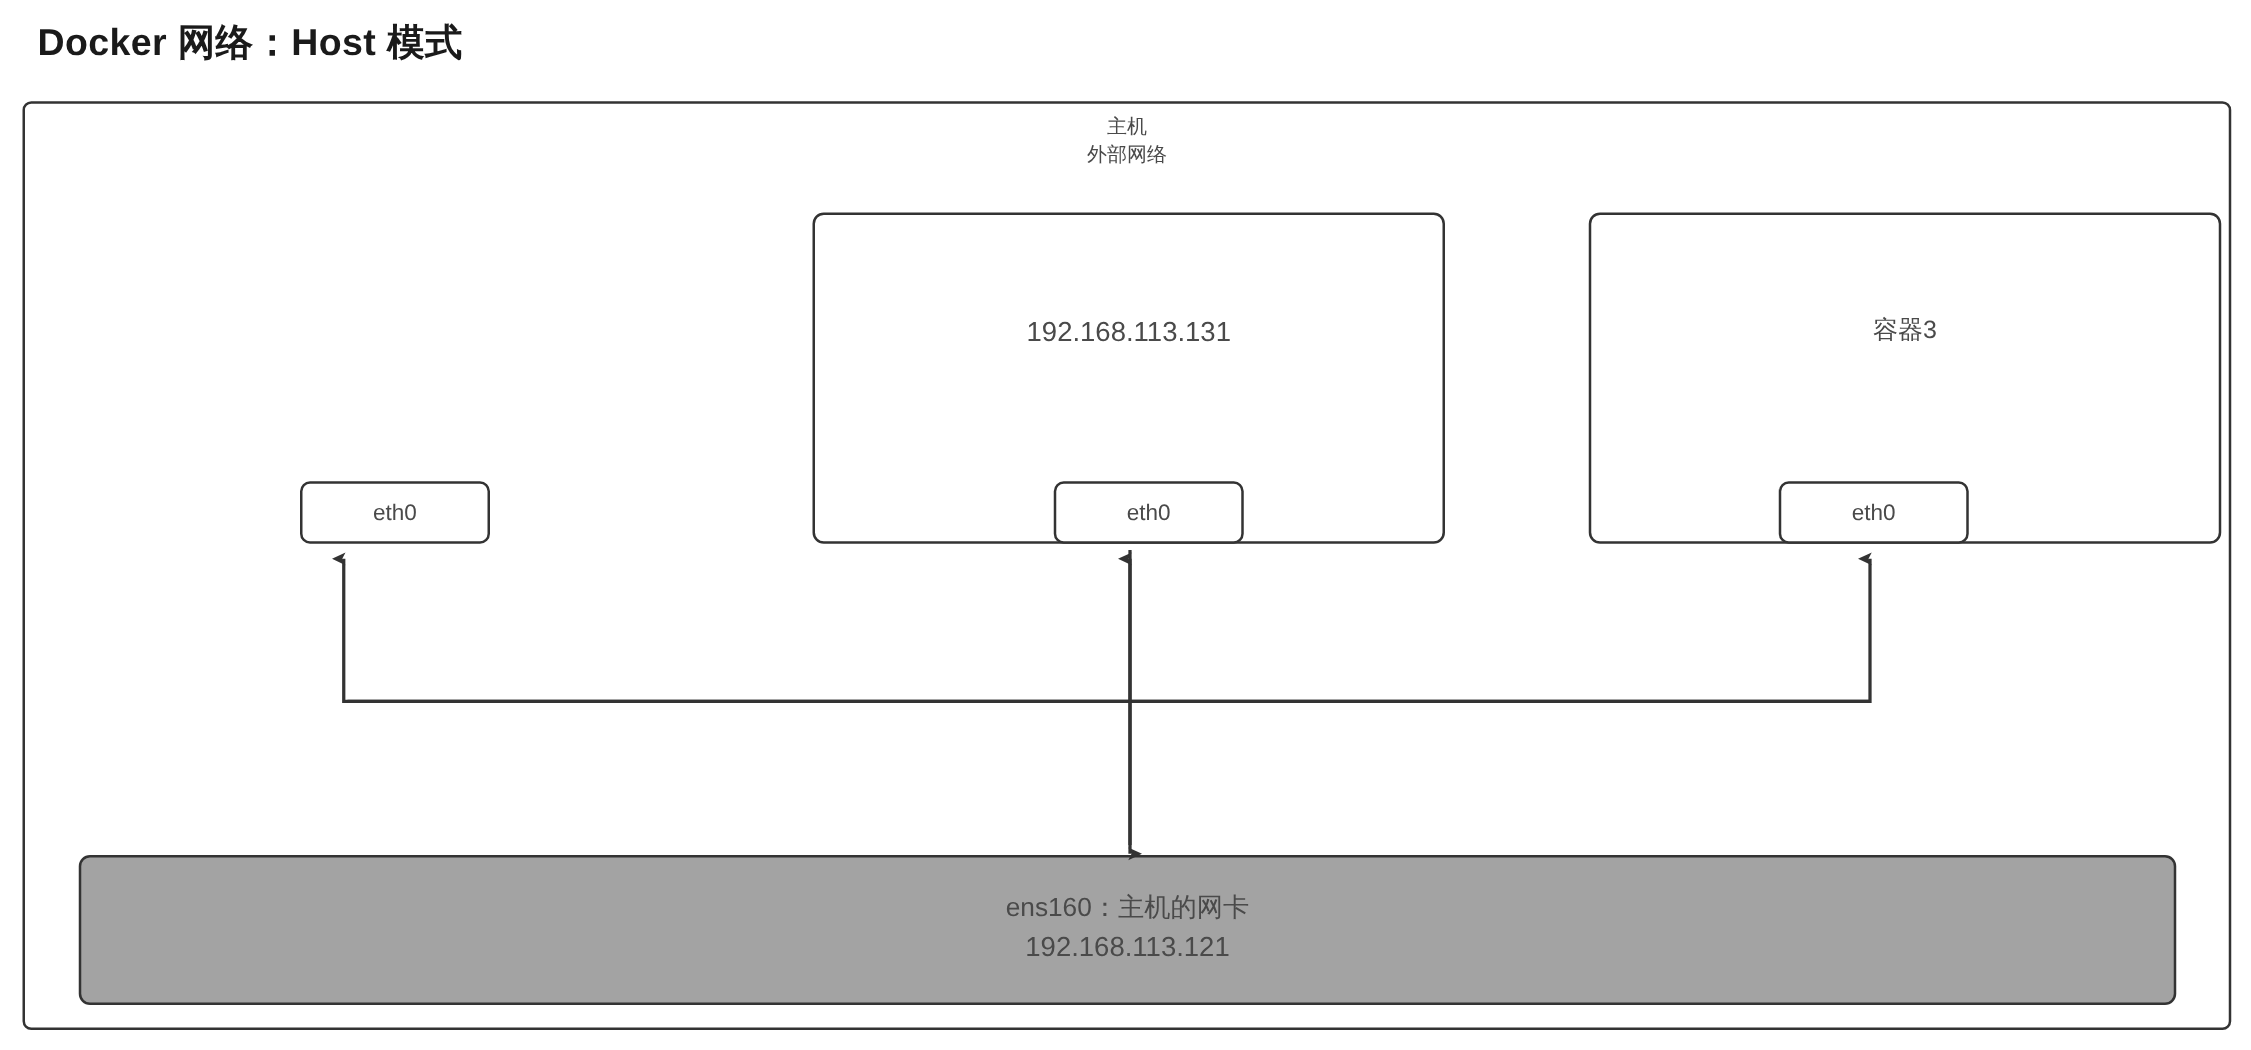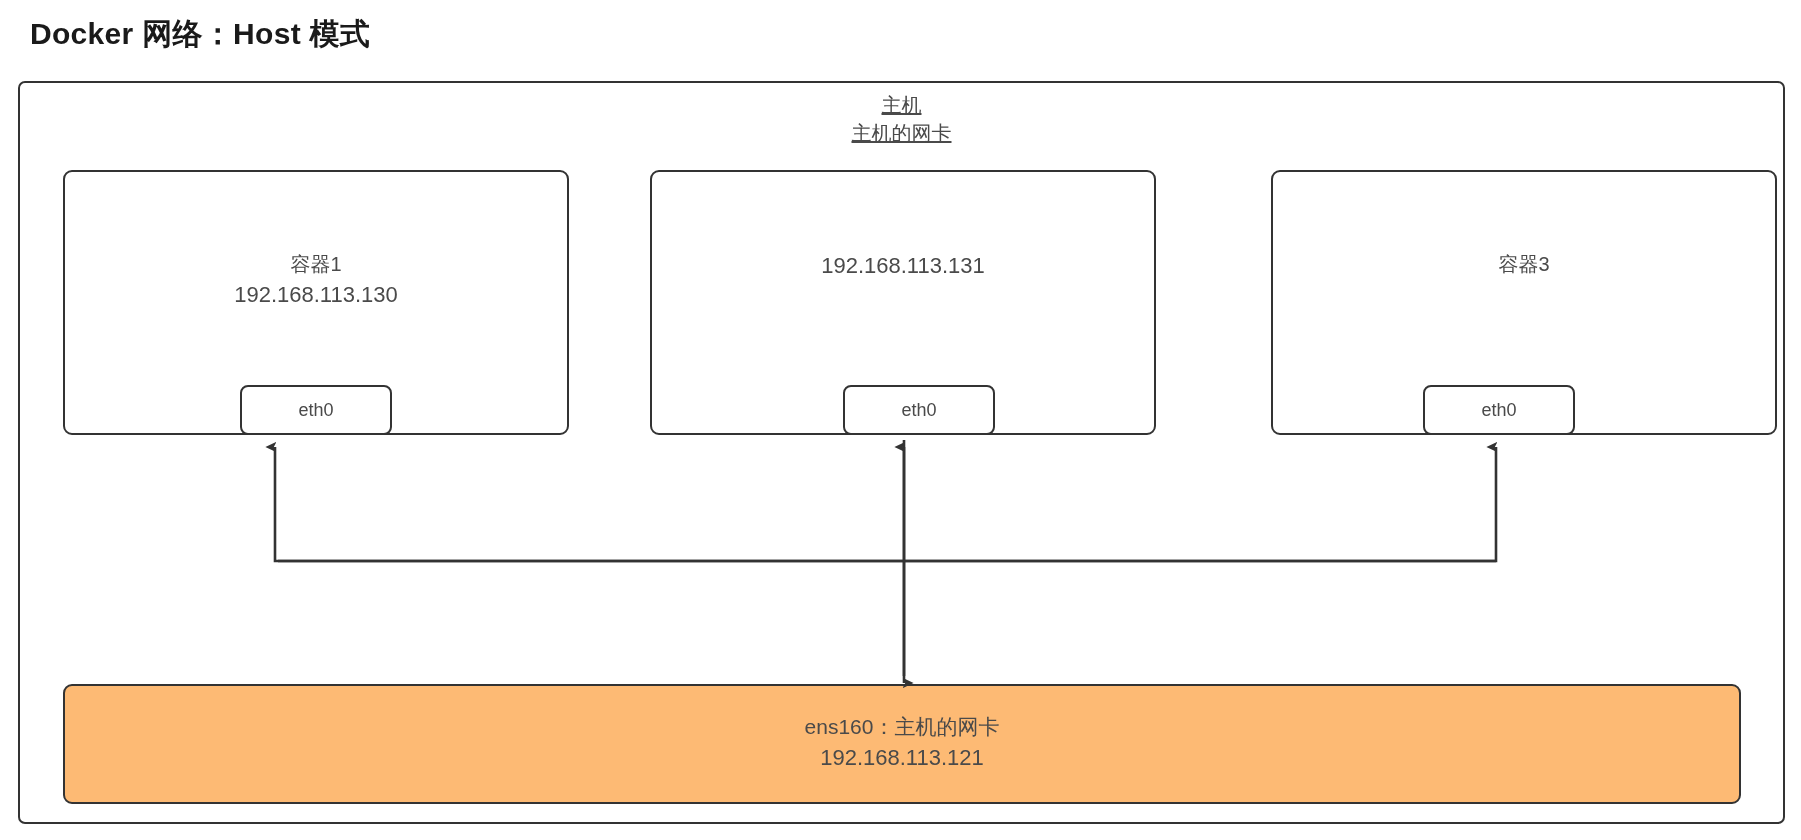--- a/index.html
+++ b/index.html
@@ -39,24 +39,23 @@
     border-radius: 7px;
     background: #ffffff;
   }
 
   #host-labels {
     position: absolute;
     left: 0;
     top: 8px;
     width: 100%;
     text-align: center;
-    font-size: 20px;
+    font-size: 16px;
     line-height: 1.42;
     color: #4a4a4a;
-    text-decoration: underline;
   }
   #host-labels div { white-space: nowrap; }
 
   
   .container-box {
     position: absolute;
     top: 170px;
     width: 506px;
     height: 265px;
     border: 2.6px solid #333333;
@@ -101,21 +100,21 @@
 
   
   #nic-box {
     position: absolute;
     left: 63px;
     top: 684px;
     width: 1678px;
     height: 120px;
     border: 2.6px solid #333333;
     border-radius: 9px;
-    background: #fdba74;
+    background: #a3a3a3;
   }
   #nic-text {
     position: absolute;
     left: 0;
     top: 26px;
     width: 100%;
     text-align: center;
     color: #4a4a4a;
     white-space: nowrap;
   }
@@ -136,21 +135,21 @@
 </head>
 <body>
 
 <div id="canvas">
 
   <div id="title">Docker 网络：Host 模式</div>
 
   <div id="host-frame">
     <div id="host-labels">
       <div>主机</div>
-      <div>主机的网卡</div>
+      <div>外部网络</div>
     </div>
   </div>
 
   <svg id="connectors" viewBox="0 0 1801 840" xmlns="http://www.w3.org/2000/svg">
     <defs>
       <marker id="arrow-up" markerWidth="11" markerHeight="11" refX="5.5" refY="9.6" orient="auto" markerUnits="userSpaceOnUse">
         <path d="M5.5 0 L10.6 11 L5.5 8.4 L0.4 11 Z" fill="#333333"></path>
       </marker>
       <marker id="arrow-down" markerWidth="11" markerHeight="11" refX="5.5" refY="9.6" orient="auto" markerUnits="userSpaceOnUse">
         <path d="M5.5 0 L10.6 11 L5.5 8.4 L0.4 11 Z" fill="#333333"></path>
@@ -158,26 +157,20 @@
     </defs>
 
     <path d="M 1496 561 L 275 561 L 275 447" fill="none" stroke="#333333" stroke-width="2.6" marker-end="url(#arrow-up)"></path>
 
     <path d="M 278 561 L 1496 561 L 1496 447" fill="none" stroke="#333333" stroke-width="2.6" marker-end="url(#arrow-up)"></path>
 
     <path d="M 904 676 L 904 447" fill="none" stroke="#333333" stroke-width="2.6" marker-end="url(#arrow-up)"></path>
     <path d="M 904 440 L 904 683" fill="none" stroke="#333333" stroke-width="2.6" marker-end="url(#arrow-down)"></path>
   </svg>
 
-  <div class="container-box" id="container-box-1">
-    <div class="container-text">
-      <div class="container-name">容器1</div>
-      <div class="container-ip">192.168.113.130</div>
-    </div>
-  </div>
 
   <div class="container-box" id="container-box-2">
     <div class="container-text">
       <div class="container-ip">192.168.113.131</div>
     </div>
   </div>
 
   <div class="container-box" id="container-box-3">
     <div class="container-text">
       <div class="container-name">容器3</div>

